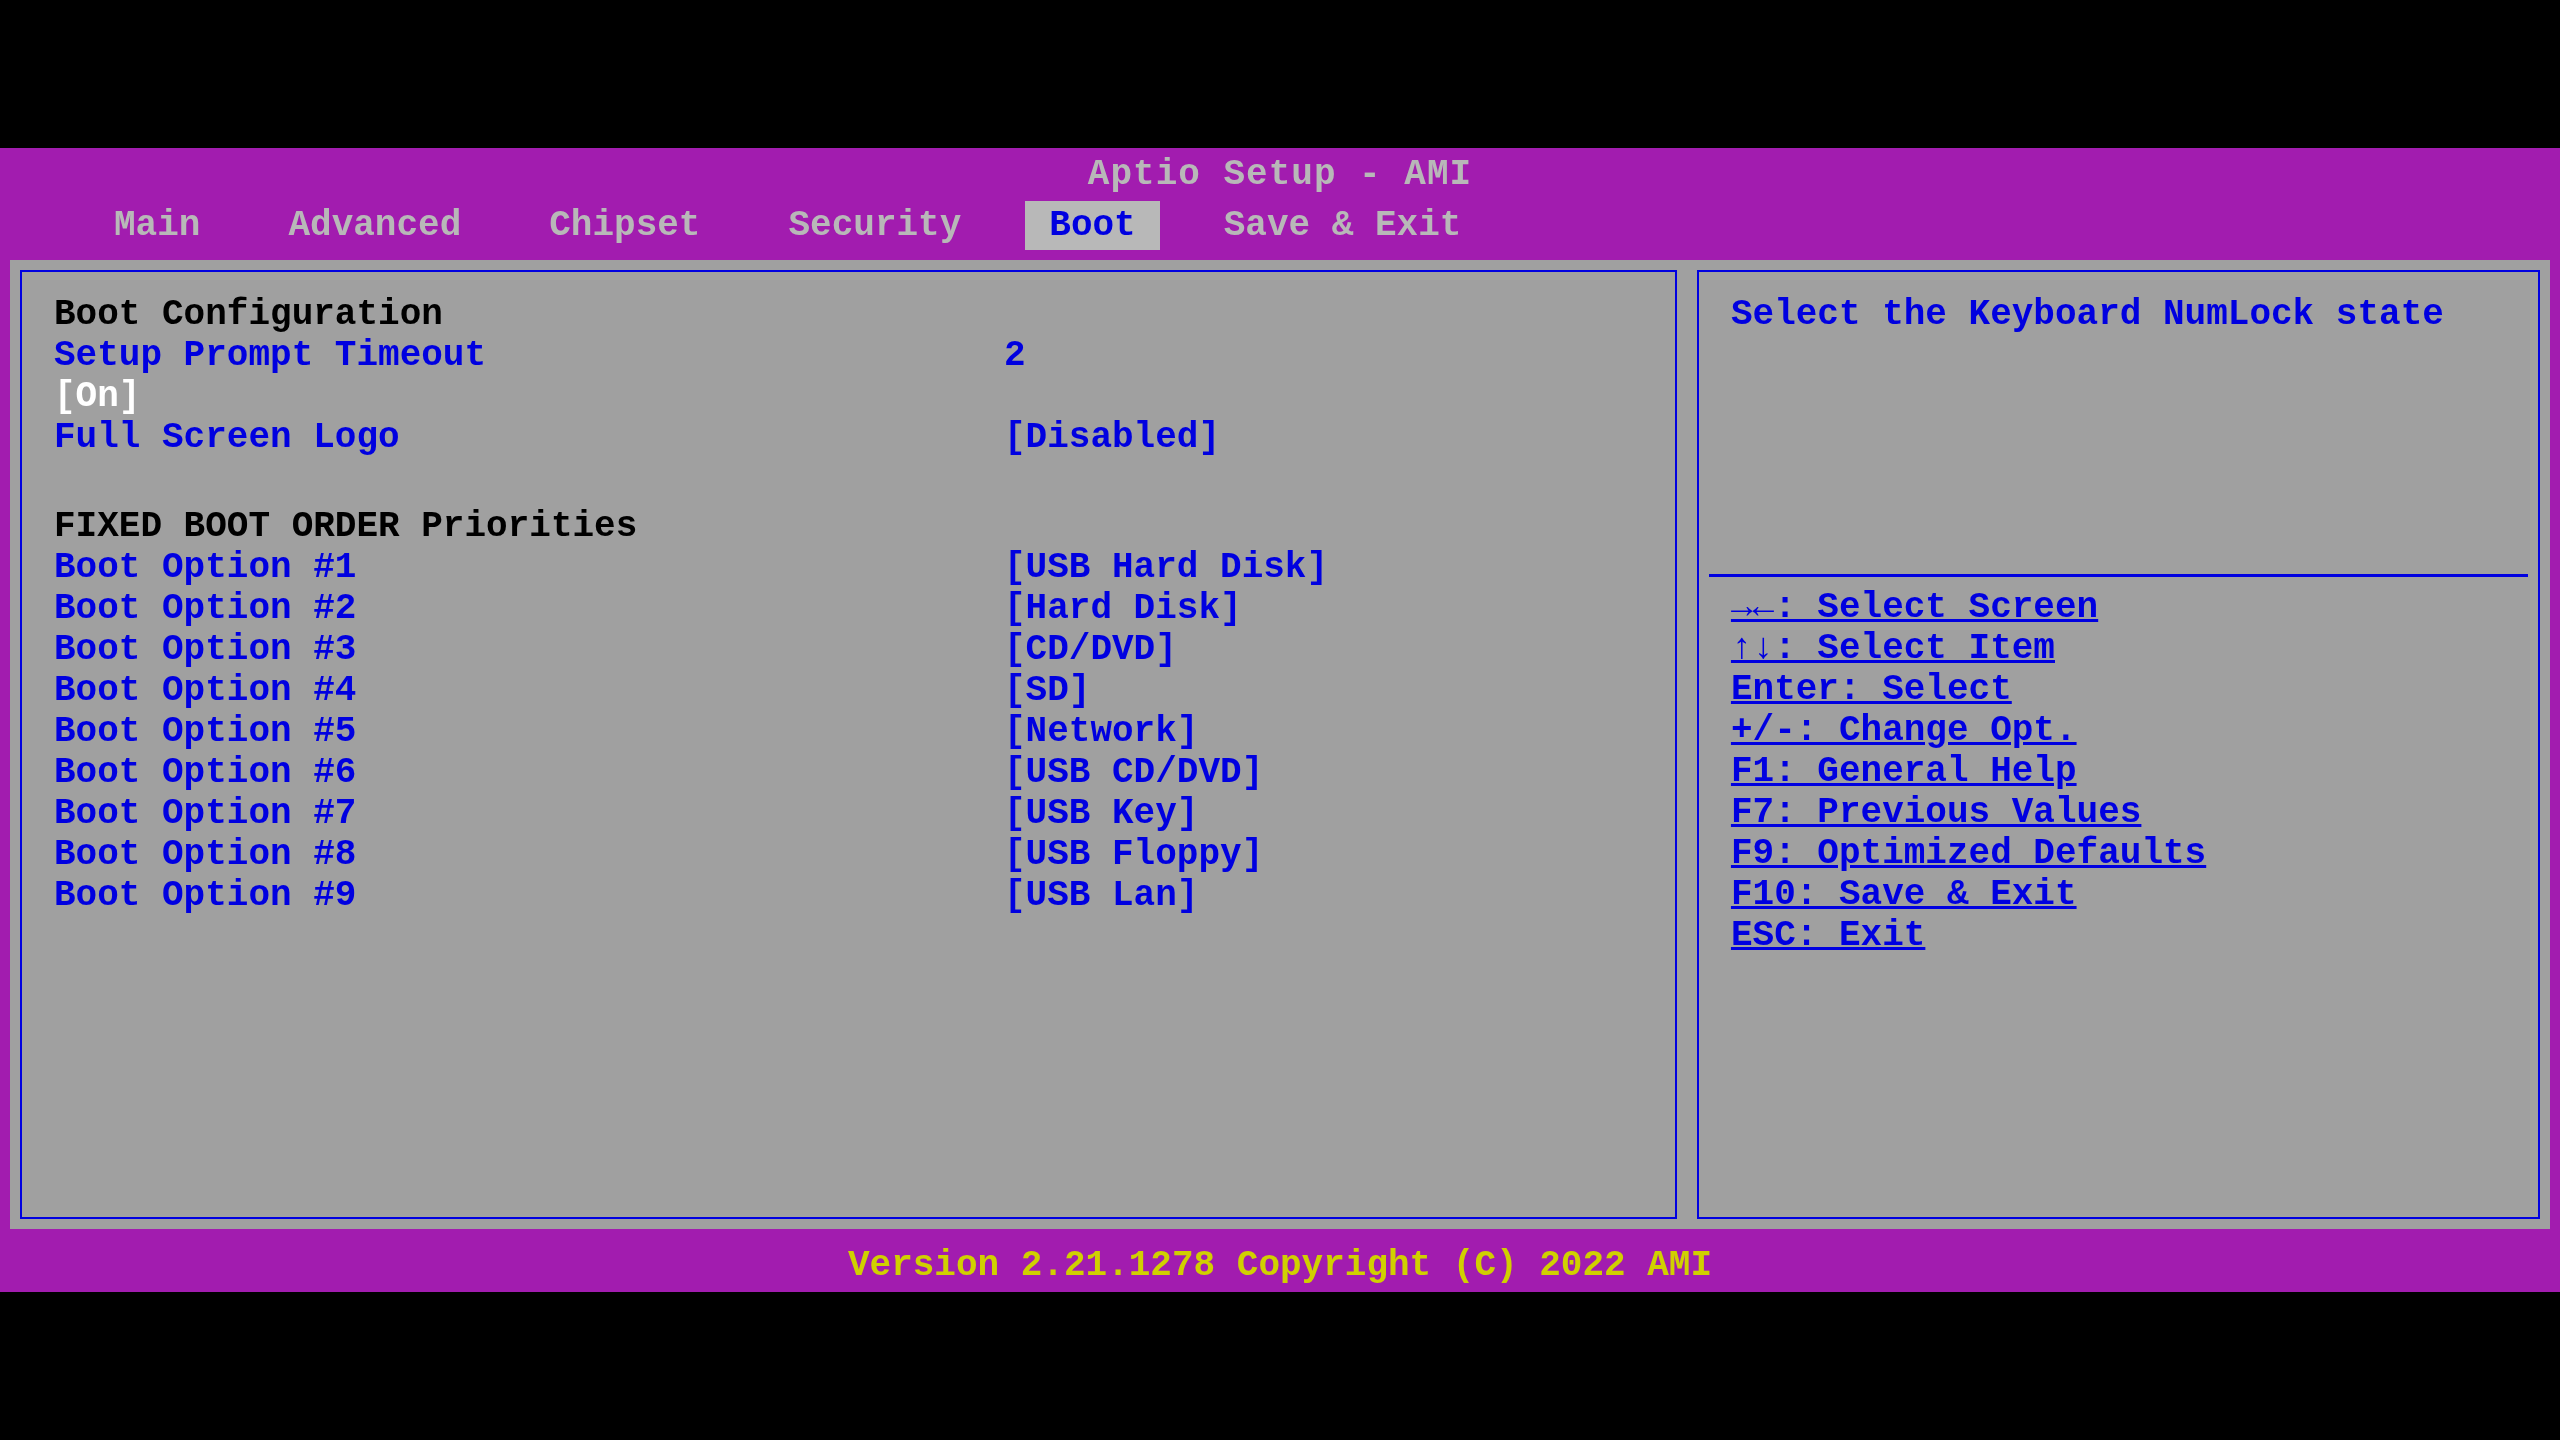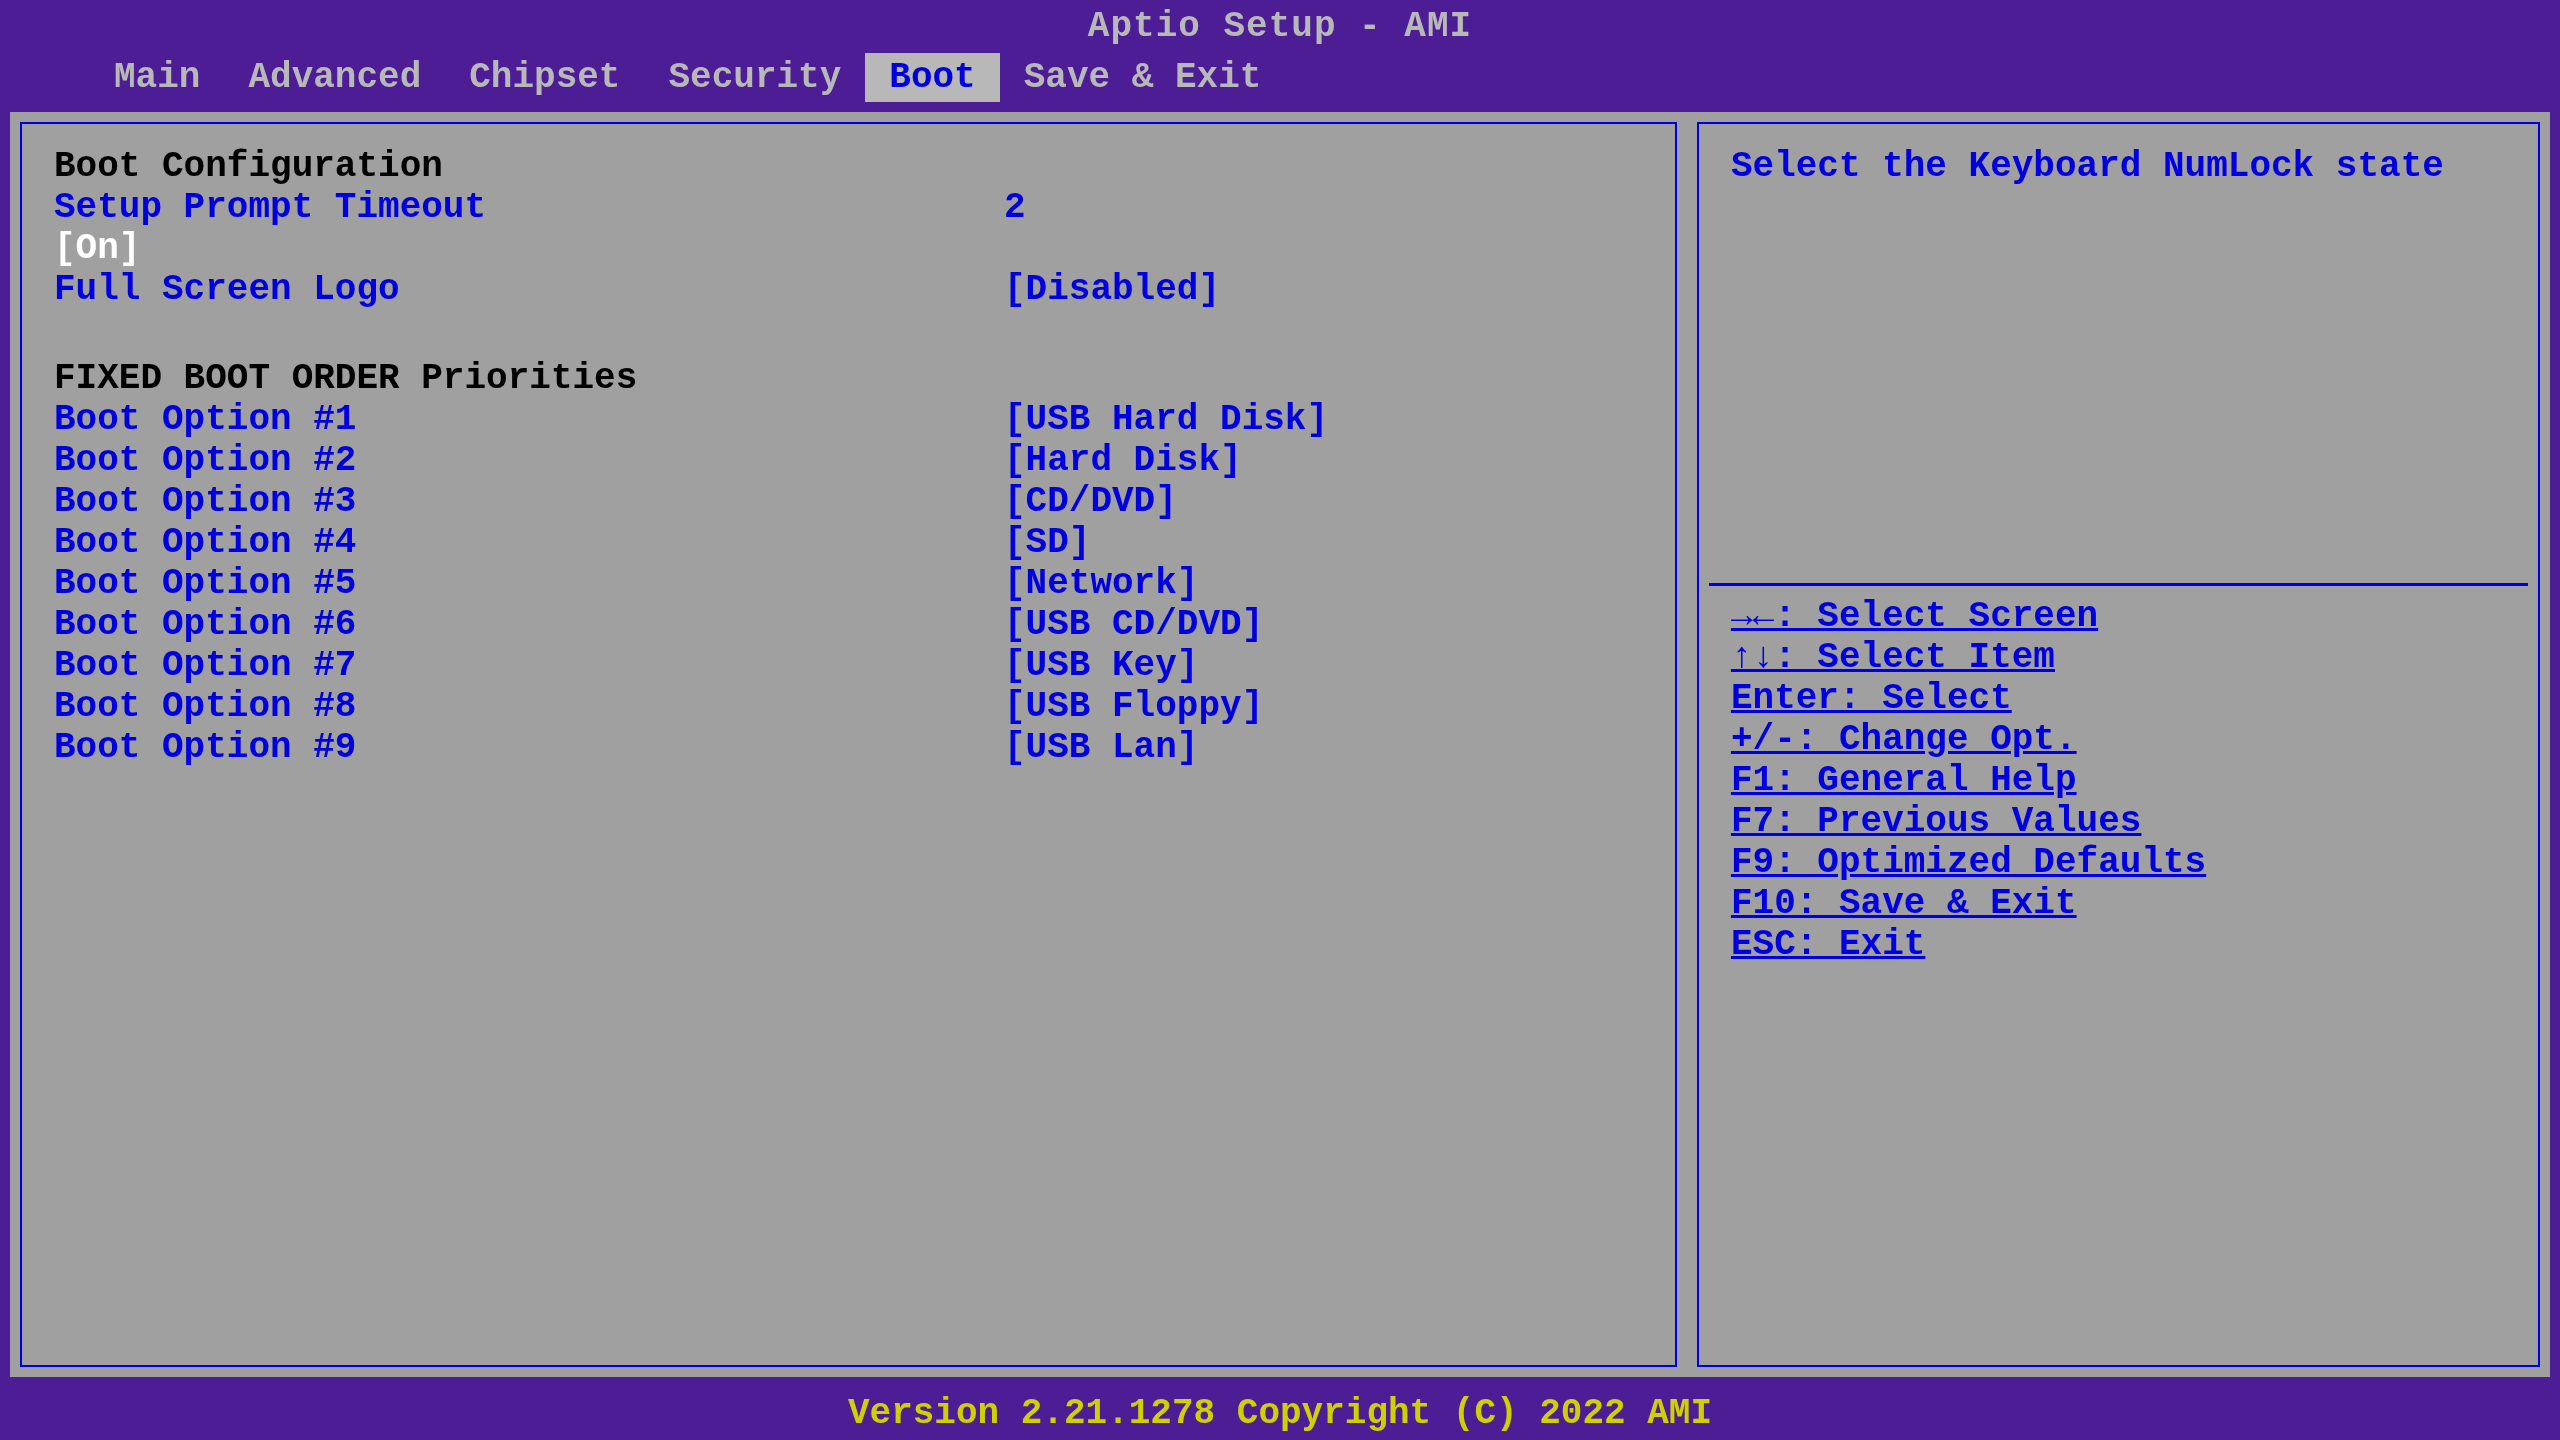--- a/index.html
+++ b/index.html
@@ -9,34 +9,35 @@
       background: #000;
       width: 2560px;
       height: 1440px;
       display: flex;
       align-items: center;
       justify-content: center;
       font-size: 36px;
     }
     .bios-screen {
       width: 2560px;
-      height: 1440px;
-      background: #4c1d95;
+      height: 1144px;
+      background: #a21caf;
       display: flex;
       flex-direction: column;
     }
     .title-bar {
       text-align: center;
       color: #B8B8B8;
       padding: 6px 0;
       letter-spacing: 1px;
     }
     .menu-bar {
       display: flex;
       padding-left: 90px;
+      gap: 40px;
     }
     .menu-item {
       color: #B8B8B8;
       padding: 4px 24px;
     }
     .menu-item.active {
       background: #B8B8B8;
       color: #0000E0;
     }
     .main-area {

